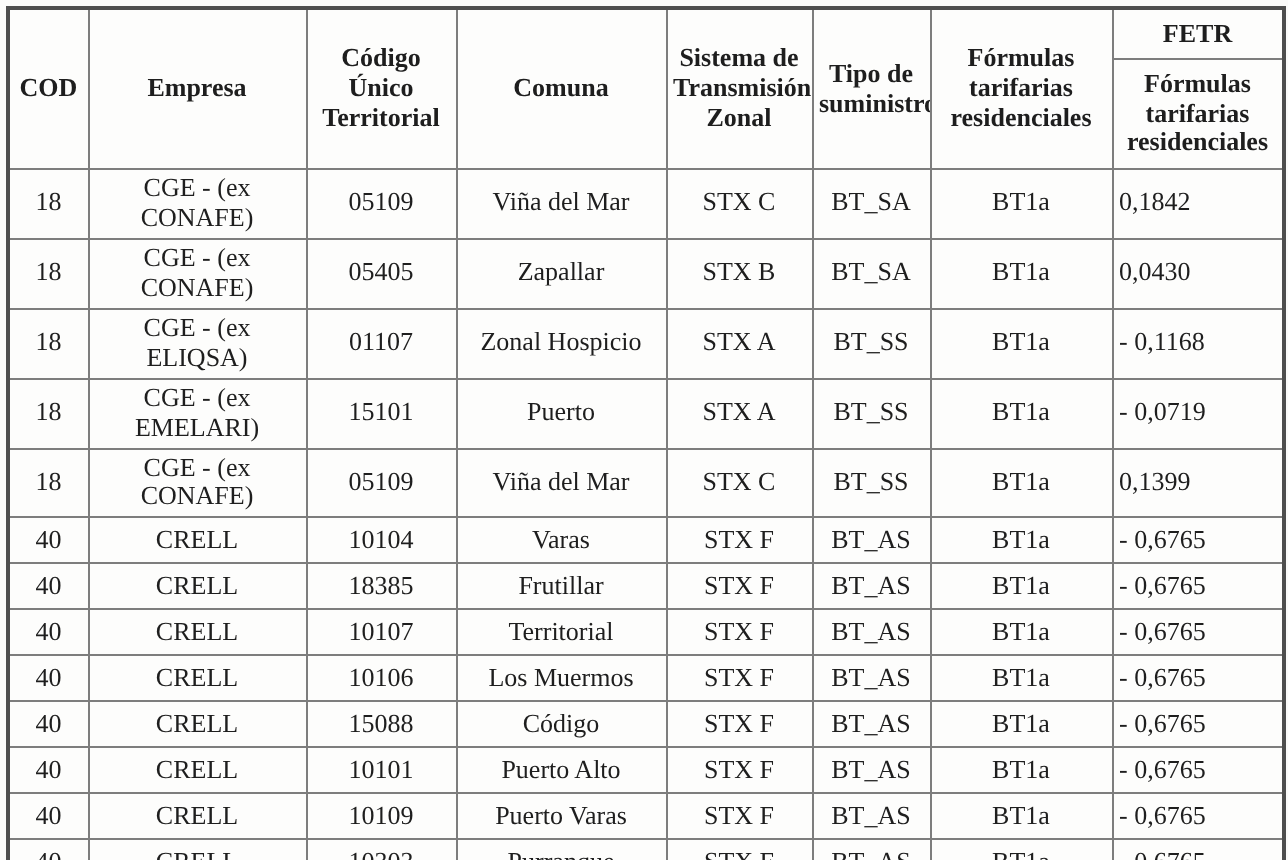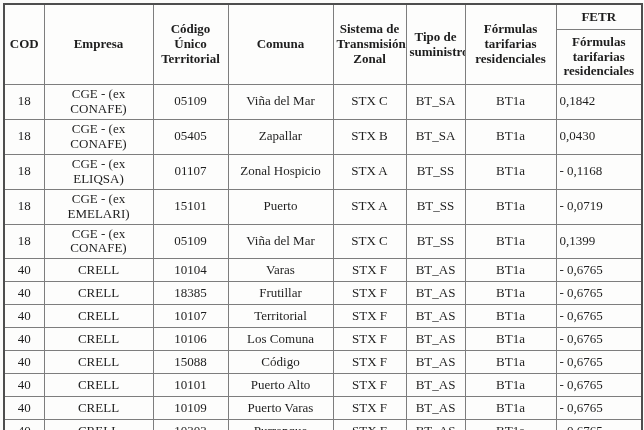--- a/index.html
+++ b/index.html
@@ -165,21 +165,21 @@
           <td>Territorial</td>
           <td>STX F</td>
           <td>BT_AS</td>
           <td>BT1a</td>
           <td class="num">- 0,6765</td>
         </tr>
         <tr>
           <td>40</td>
           <td class="empresa">CRELL</td>
           <td>10106</td>
-          <td>Los Comuna</td>
+          <td>Los Muermos</td>
           <td>STX F</td>
           <td>BT_AS</td>
           <td>BT1a</td>
           <td class="num">- 0,6765</td>
         </tr>
         <tr>
           <td>40</td>
           <td class="empresa">CRELL</td>
           <td>15088</td>
           <td>Código</td>

